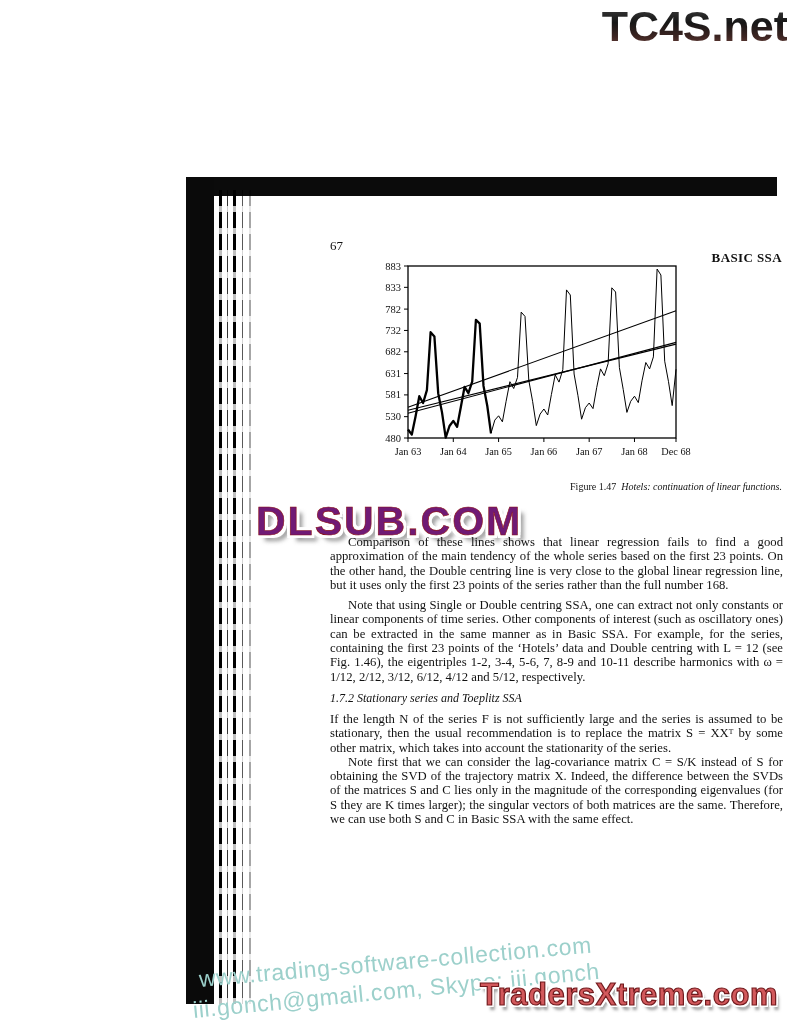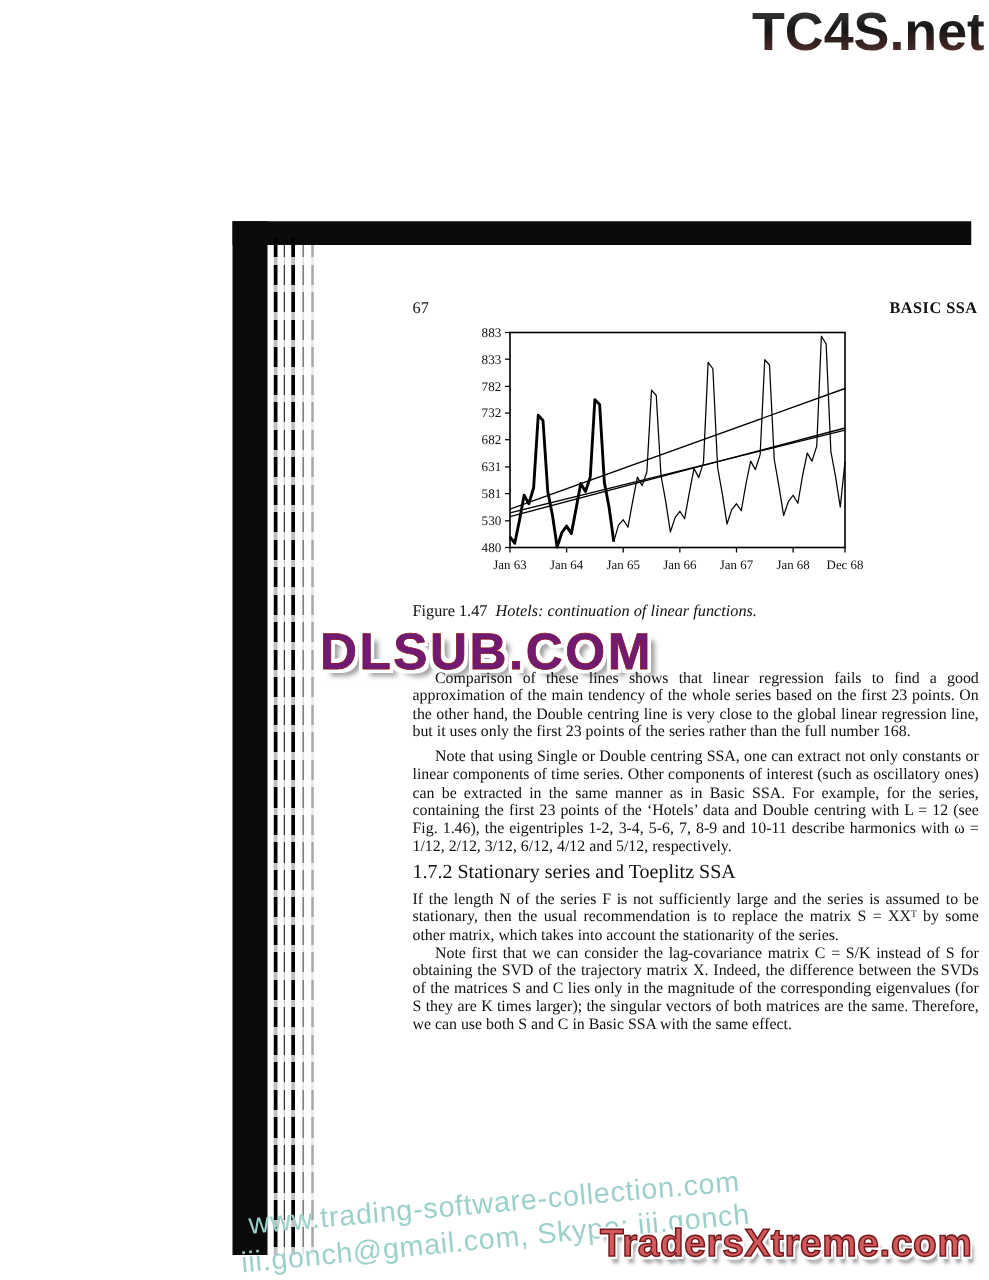--- a/index.html
+++ b/index.html
@@ -19,47 +19,47 @@
   .streak{position:absolute;top:190px;height:814px;background:repeating-linear-gradient(180deg,#000 0 16px,rgba(0,0,0,0.25) 16px 22px);}
   .streak.s1{left:219px;width:3px;}
   .streak.s2{left:227px;width:1px;opacity:.8;}
   .streak.s3{left:233px;width:3px;}
   .streak.s4{left:242px;width:1px;opacity:.65;}
   .streak.s5{left:249px;width:2px;opacity:.35;}
 
   
   .pg-head{position:absolute;left:330px;top:238px;width:452px;height:16px;font-size:13px;}
   .pg-num{position:absolute;left:0;top:0;font-weight:400;}
-  .run-head{position:absolute;right:0;top:0;font-weight:700;letter-spacing:.4px;}
+  .run-head{position:absolute;right:0;top:12px;font-weight:700;letter-spacing:.4px;}
 
   
   .chart{position:absolute;left:378px;top:258px;width:330px;height:212px;}
   .chart svg{overflow:visible;}
 
   
-  .fig-cap{position:absolute;left:330px;top:481px;width:452px;text-align:left;font-size:13px;}
+  .fig-cap{position:absolute;left:330px;top:481px;width:452px;text-align:right;font-size:10px;}
   .fig-cap .lbl{font-style:normal;}
   .fig-cap .txt{font-style:italic;}
 
   
   .dlsub{position:absolute;left:256px;top:487px;font-family:"Liberation Sans","DejaVu Sans",sans-serif;
          font-weight:900;font-size:41px;letter-spacing:2px;color:#701a75;
          -webkit-text-stroke:.6px #8a0d10;
          text-shadow:-3px -3px 0 #fff,3px -3px 0 #fff,-3px 3px 0 #fff,3px 3px 0 #fff,
                      -3px 0 0 #fff,3px 0 0 #fff,0 -3px 0 #fff,0 3px 0 #fff,
                      6px 6px 4px rgba(70,70,70,.55);margin-top:11px;}
 
   
   .body-col{position:absolute;left:330px;top:535px;width:453px;font-size:12.7px;line-height:14.3px;
             text-align:justify;}
   .body-col p{margin:0 0 6px 0;}
   .body-col p.indent{text-indent:18px;}
   .body-col p.noindent{text-indent:0;}
   .p-moreover{margin-bottom:22px !important;}
-  .sec-head{font-size:16px;margin:0 0 13px 0;line-height:16px;}
+  .sec-head{font-style:italic;font-size:12px;margin:0 0 13px 0;line-height:16px;}
   .p-stationary{margin-bottom:0 !important;}
   .p-lagcov{margin-bottom:0 !important;}
 
   
   .teal{position:absolute;font-family:"Liberation Sans","DejaVu Sans",sans-serif;color:#9cd0cb;
         font-size:23px;letter-spacing:.6px;white-space:nowrap;transform-origin:left center;}
   .teal.l1{left:199px;top:966px;transform:rotate(-5deg);}
   .teal.l2{left:193px;top:997px;transform:rotate(-5.5deg);}
 
   .traders{position:absolute;left:480px;top:977px;font-family:"Liberation Sans","DejaVu Sans",sans-serif;

